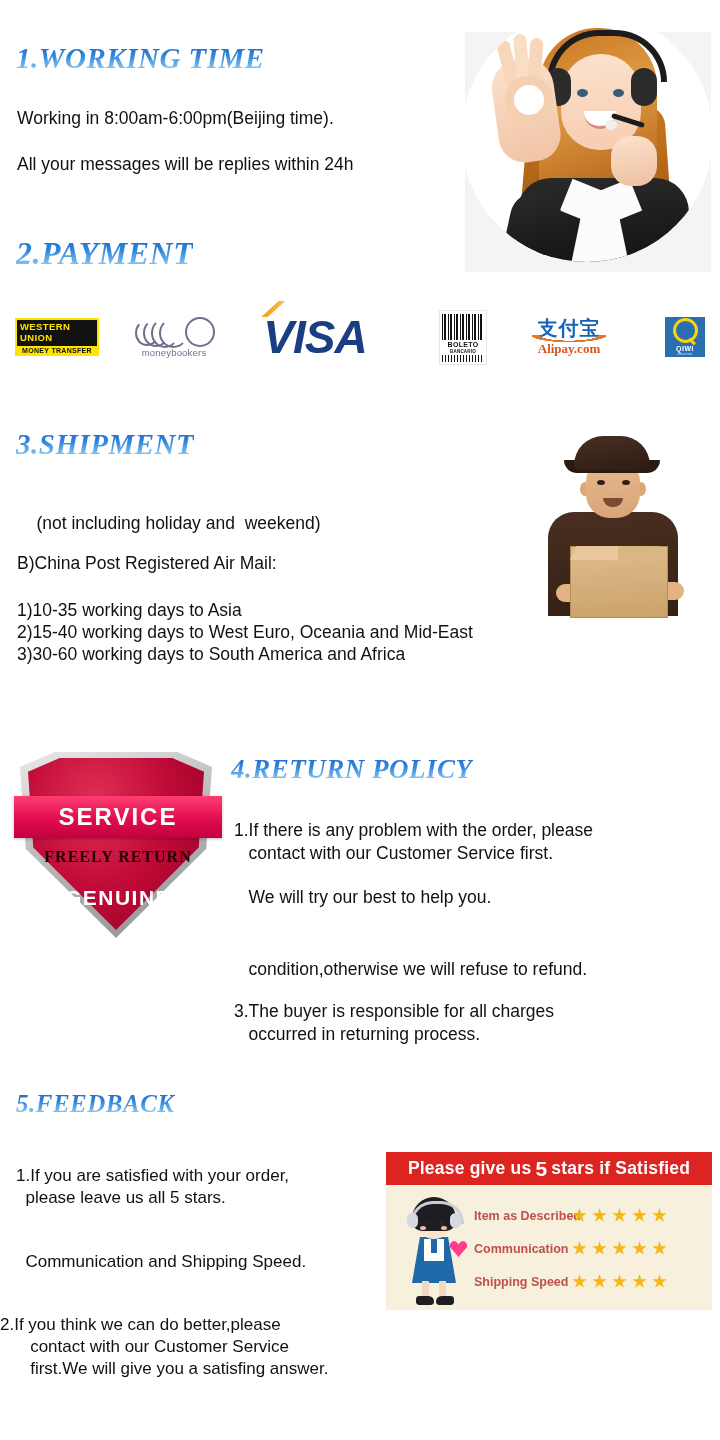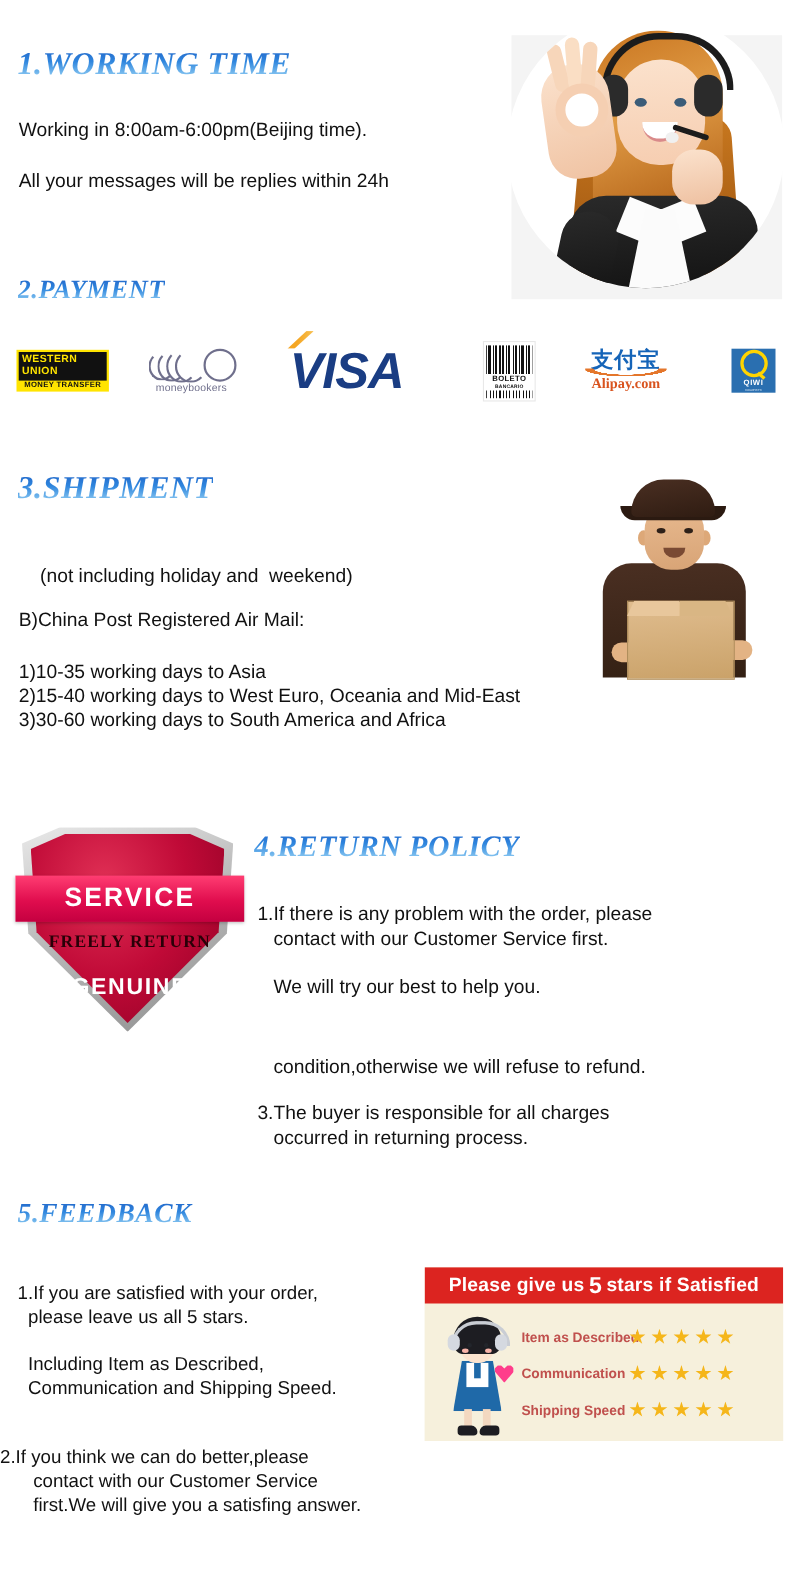--- a/index.html
+++ b/index.html
@@ -22,21 +22,21 @@
     letter-spacing:.5px;
     background:linear-gradient(180deg,#1f5fc4 0%, #2f86de 42%, #7fc0ef 78%, #cfe7fa 100%);
     -webkit-background-clip:text;
     background-clip:text;
     color:transparent;
     -webkit-text-fill-color:transparent;
     white-space:nowrap;
     text-shadow:none;
   }
   .h1{left:16px;top:42px;font-size:29px;}
-  .h2{left:16px;top:251px;font-size:24px;}
+  .h2{left:16px;top:235px;font-size:32px;}
   .h3{left:16px;top:428px;font-size:29px;}
   .h4{left:231px;top:754px;font-size:27px;}
   .h5{left:16px;top:1090px;font-size:25px;}
 
   
   .txt{position:absolute;font-size:17.5px;line-height:25px;color:#111;white-space:pre;}
   .txt.sm{font-size:17px;line-height:24px;}
 
   
   .op-wrap{position:absolute;left:443px;top:4px;width:268px;height:268px;}
@@ -346,21 +346,20 @@
   <div class="txt" style="left:234px;top:818px;">1.If there is any problem with the order, please</div>
   <div class="txt" style="left:234px;top:841px;">   contact with our Customer Service first.</div>
   <div class="txt" style="left:234px;top:885px;">   We will try our best to help you.</div>
   <div class="txt" style="left:234px;top:957px;">   condition,otherwise we will refuse to refund.</div>
   <div class="txt" style="left:234px;top:999px;">3.The buyer is responsible for all charges</div>
   <div class="txt" style="left:234px;top:1022px;">   occurred in returning process.</div>
 
   <div class="sec-head h5">5.FEEDBACK</div>
   <div class="txt sm" style="left:16px;top:1164px;">1.If you are satisfied with your order,</div>
   <div class="txt sm" style="left:16px;top:1186px;">  please leave us all 5 stars.</div>
-  <div class="txt sm" style="left:16px;top:1228px;">  Including Item as Described,</div>
   <div class="txt sm" style="left:16px;top:1250px;">  Communication and Shipping Speed.</div>
   <div class="txt sm" style="left:0;top:1313px;">2.If you think we can do better,please</div>
   <div class="txt sm" style="left:16px;top:1335px;">   contact with our Customer Service</div>
   <div class="txt sm" style="left:16px;top:1357px;">   first.We will give you a satisfing answer.</div>
 
   <div class="fb-card">
     <div class="fb-head">
       <span>Please give us</span>
       <b>5</b>
       <span>stars if Satisfied</span>

